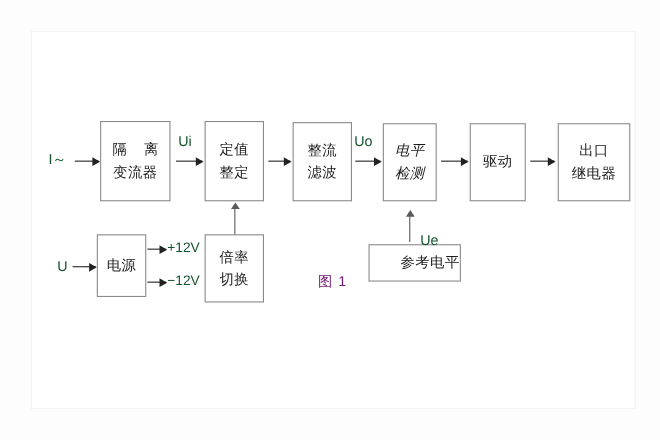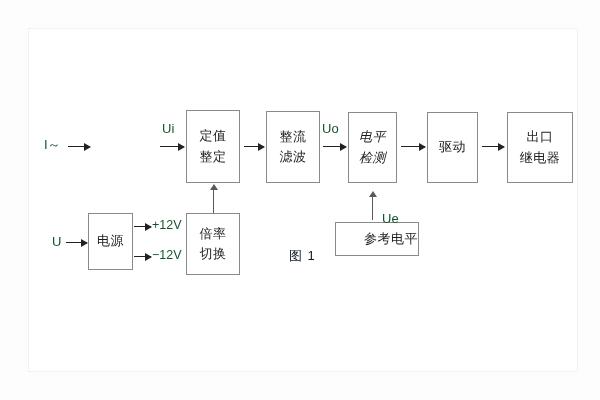--- a/index.html
+++ b/index.html
@@ -88,36 +88,40 @@
     border-bottom: 6px solid #5a5a5a;
   }
   
   .stub {
     position: absolute;
     height: 1px;
     background: #222;
   }
   .caption {
     position: absolute;
-    color: #0f172a;
+    color: #701a75;
     font-size: 13px;
     white-space: nowrap;
     letter-spacing: 1px;
   }
 </style>
 </head>
 <body>
 
 <div id="canvas">
   <div id="frame"></div>
 
   <div class="label" style="left:44px; top:138px;">I～</div>
 
   <div class="harrow" style="left:68px; top:146px; width:22px;"></div>
 
+  <div class="block wide-gap" style="left:91px; top:110px; width:64px; height:73px;">
+    <span class="ln">隔 离</span>
+    <span class="ln">变流器</span>
+  </div>
 
   <div class="label" style="left:162px; top:122px;">Ui</div>
   <div class="harrow" style="left:160px; top:146px; width:24px;"></div>
 
   <div class="block" style="left:186px; top:110px; width:54px; height:73px;">
     <span class="ln">定值</span>
     <span class="ln">整定</span>
   </div>
 
   <div class="harrow" style="left:244px; top:146px; width:20px;"></div>

